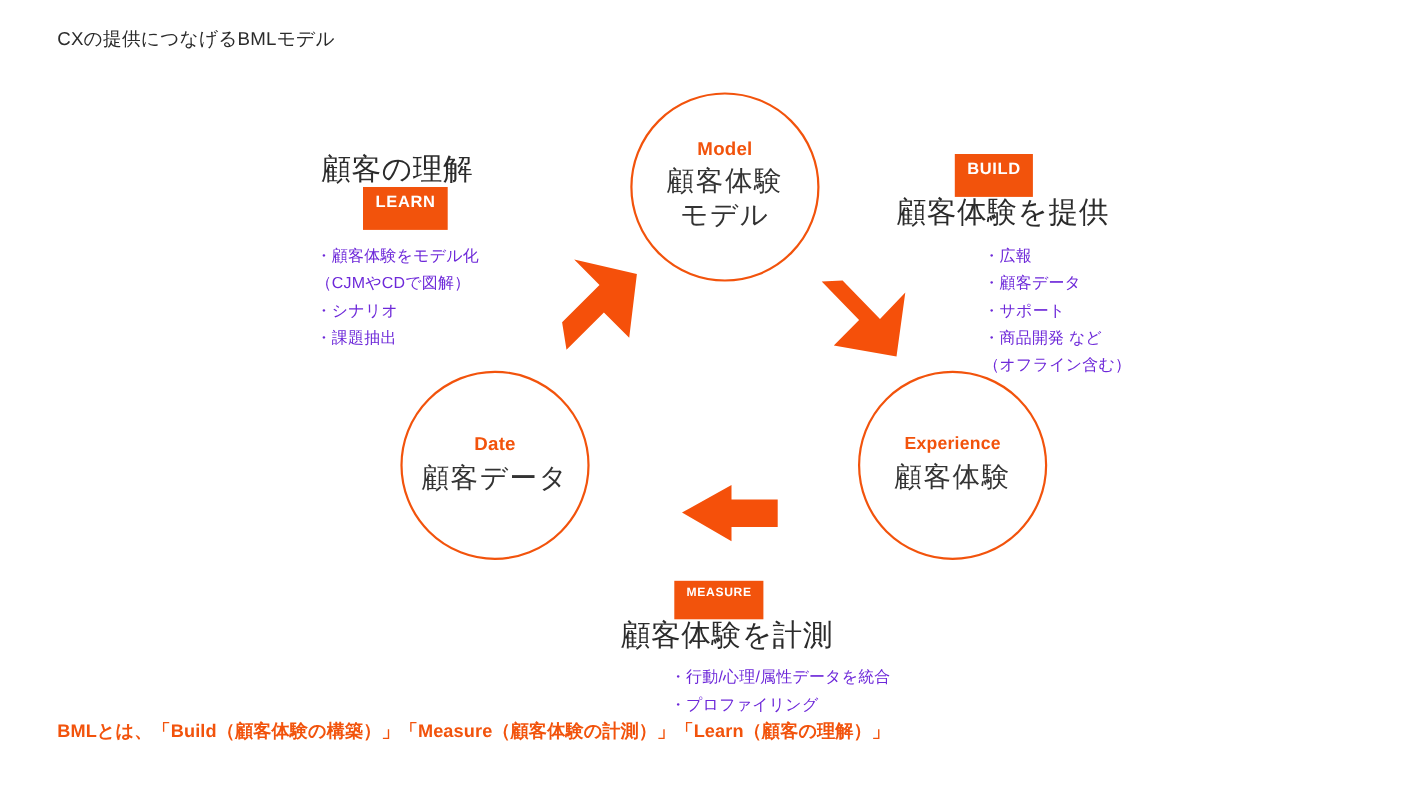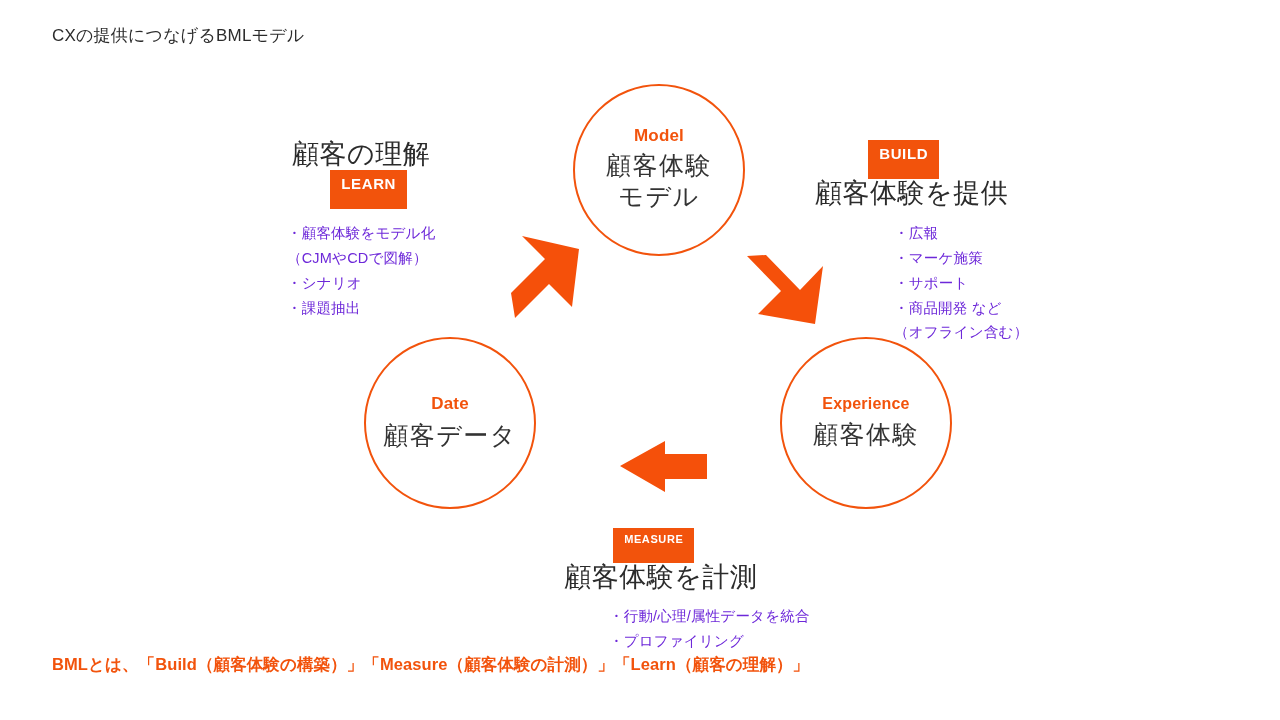--- a/index.html
+++ b/index.html
@@ -182,21 +182,21 @@
   </div>
 </div>
 
 <div class="block" id="block-build">
   <div class="block-head">
     <span class="badge">BUILD</span>
     <span class="head-jp">顧客体験を提供</span>
   </div>
   <div class="bullets">
     <div class="li">・広報</div>
-    <div class="li">・マーケ施策</div>
+    <div class="li">・顧客データ</div>
     <div class="li">・サポート</div>
     <div class="li">・商品開発 など
 （オフライン含む）</div>
   </div>
 </div>
 
 <div class="block" id="block-measure">
   <div class="block-head">
     <span class="badge">MEASURE</span>
     <span class="head-jp">顧客体験を計測</span>

